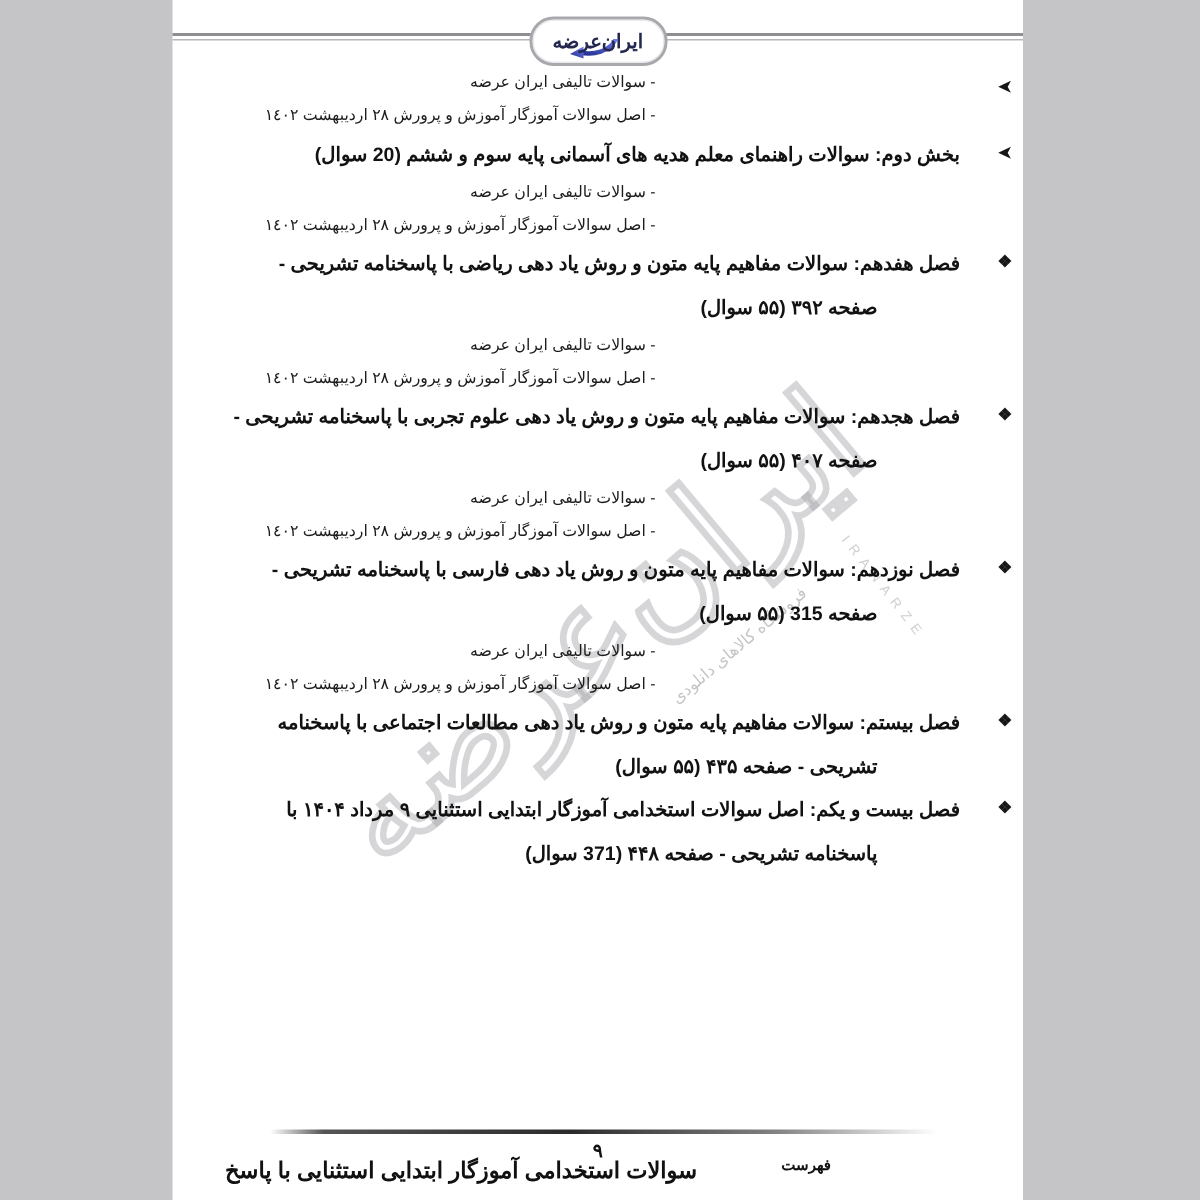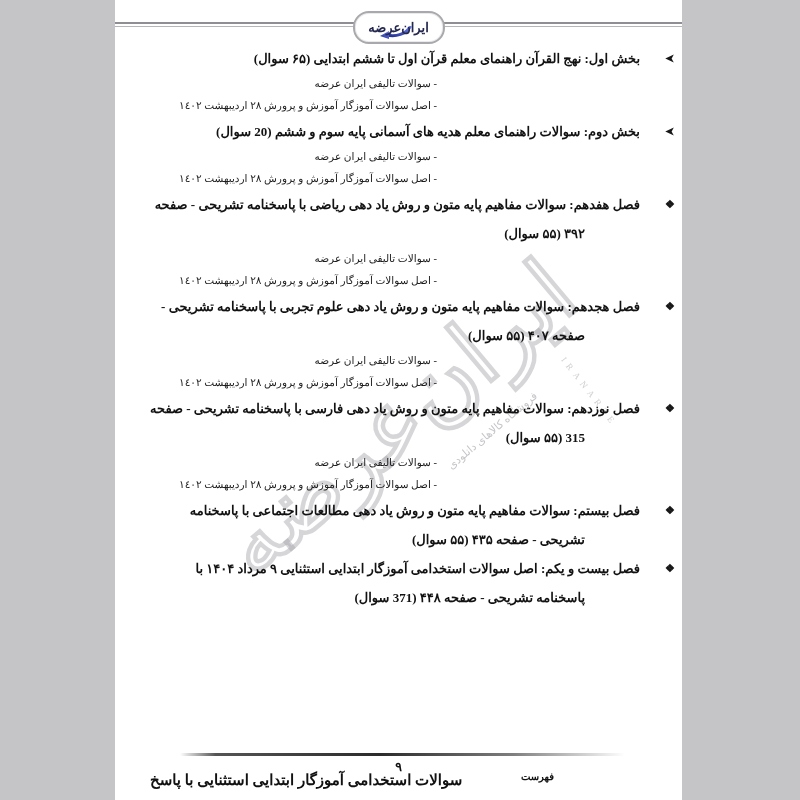--- a/index.html
+++ b/index.html
@@ -1,19 +1,19 @@
 <!DOCTYPE html>
 <html lang="fa"><head>
 <meta charset="utf-8">
 <style>
   html,body { margin:0; padding:0; }
   .canvas {
     position:relative; width:800px; height:800px;
     background:#c5c5c7; overflow:hidden;
-    font-family:Liberation Serif, serif;
+    font-family:Liberation Sans, sans-serif;
   }
   .page {
     position:absolute; left:115px; top:0; width:567px; height:800px;
     background:#ffffff;
   }
   
   .rule { position:absolute; left:0; width:100%; z-index:1; }
   .rule.top    { top:22px; border-top:2px solid #8f8f93; }
   .rule.bottom { top:26px; border-top:1px solid #b6b6b9; }
   .logo {
@@ -107,21 +107,21 @@
         <polygon points="10,5 1,10 10,13" fill="url(#lg)"></polygon>
       </svg>
       <span class="logo-text">ایران‌عرضه</span>
     </div>
 
     <div class="watermark">ایران‌عرضه</div>
     <div class="wm-caption">فروشگاه کالاهای دانلودی</div>
     <div class="wm-latin">IRANARZE</div>
 
     <div class="content" id="toc">
-        <div class="toc-item"><span class="bullet arrow">➤</span><span>بخش اول: نهج القرآن راهنمای معلم قرآن اول تا ششم ابتدایی (۶۵ سوال)</span></div>
+        <div class="toc-item"><span class="bullet arrow">➤</span></div>
         <div class="toc-sub">- سوالات تالیفی ایران عرضه</div>
         <div class="toc-sub">- اصل سوالات آموزگار آموزش و پرورش ۲۸ اردیبهشت ١٤٠٢</div>
         <div class="toc-item"><span class="bullet arrow">➤</span><span>بخش دوم: سوالات راهنمای معلم هدیه های آسمانی پایه سوم و ششم (20 سوال)</span></div>
         <div class="toc-sub">- سوالات تالیفی ایران عرضه</div>
         <div class="toc-sub">- اصل سوالات آموزگار آموزش و پرورش ۲۸ اردیبهشت ١٤٠٢</div>
         <div class="toc-item"><span class="bullet diamond">❖</span><span>فصل هفدهم: سوالات مفاهیم پایه متون و روش یاد دهی ریاضی با پاسخنامه تشریحی - صفحه ۳۹۲ (۵۵ سوال)</span></div>
         <div class="toc-sub">- سوالات تالیفی ایران عرضه</div>
         <div class="toc-sub">- اصل سوالات آموزگار آموزش و پرورش ۲۸ اردیبهشت ١٤٠٢</div>
         <div class="toc-item"><span class="bullet diamond">❖</span><span>فصل هجدهم: سوالات مفاهیم پایه متون و روش یاد دهی علوم تجربی با پاسخنامه تشریحی - صفحه ۴۰۷ (۵۵ سوال)</span></div>
         <div class="toc-sub">- سوالات تالیفی ایران عرضه</div>

